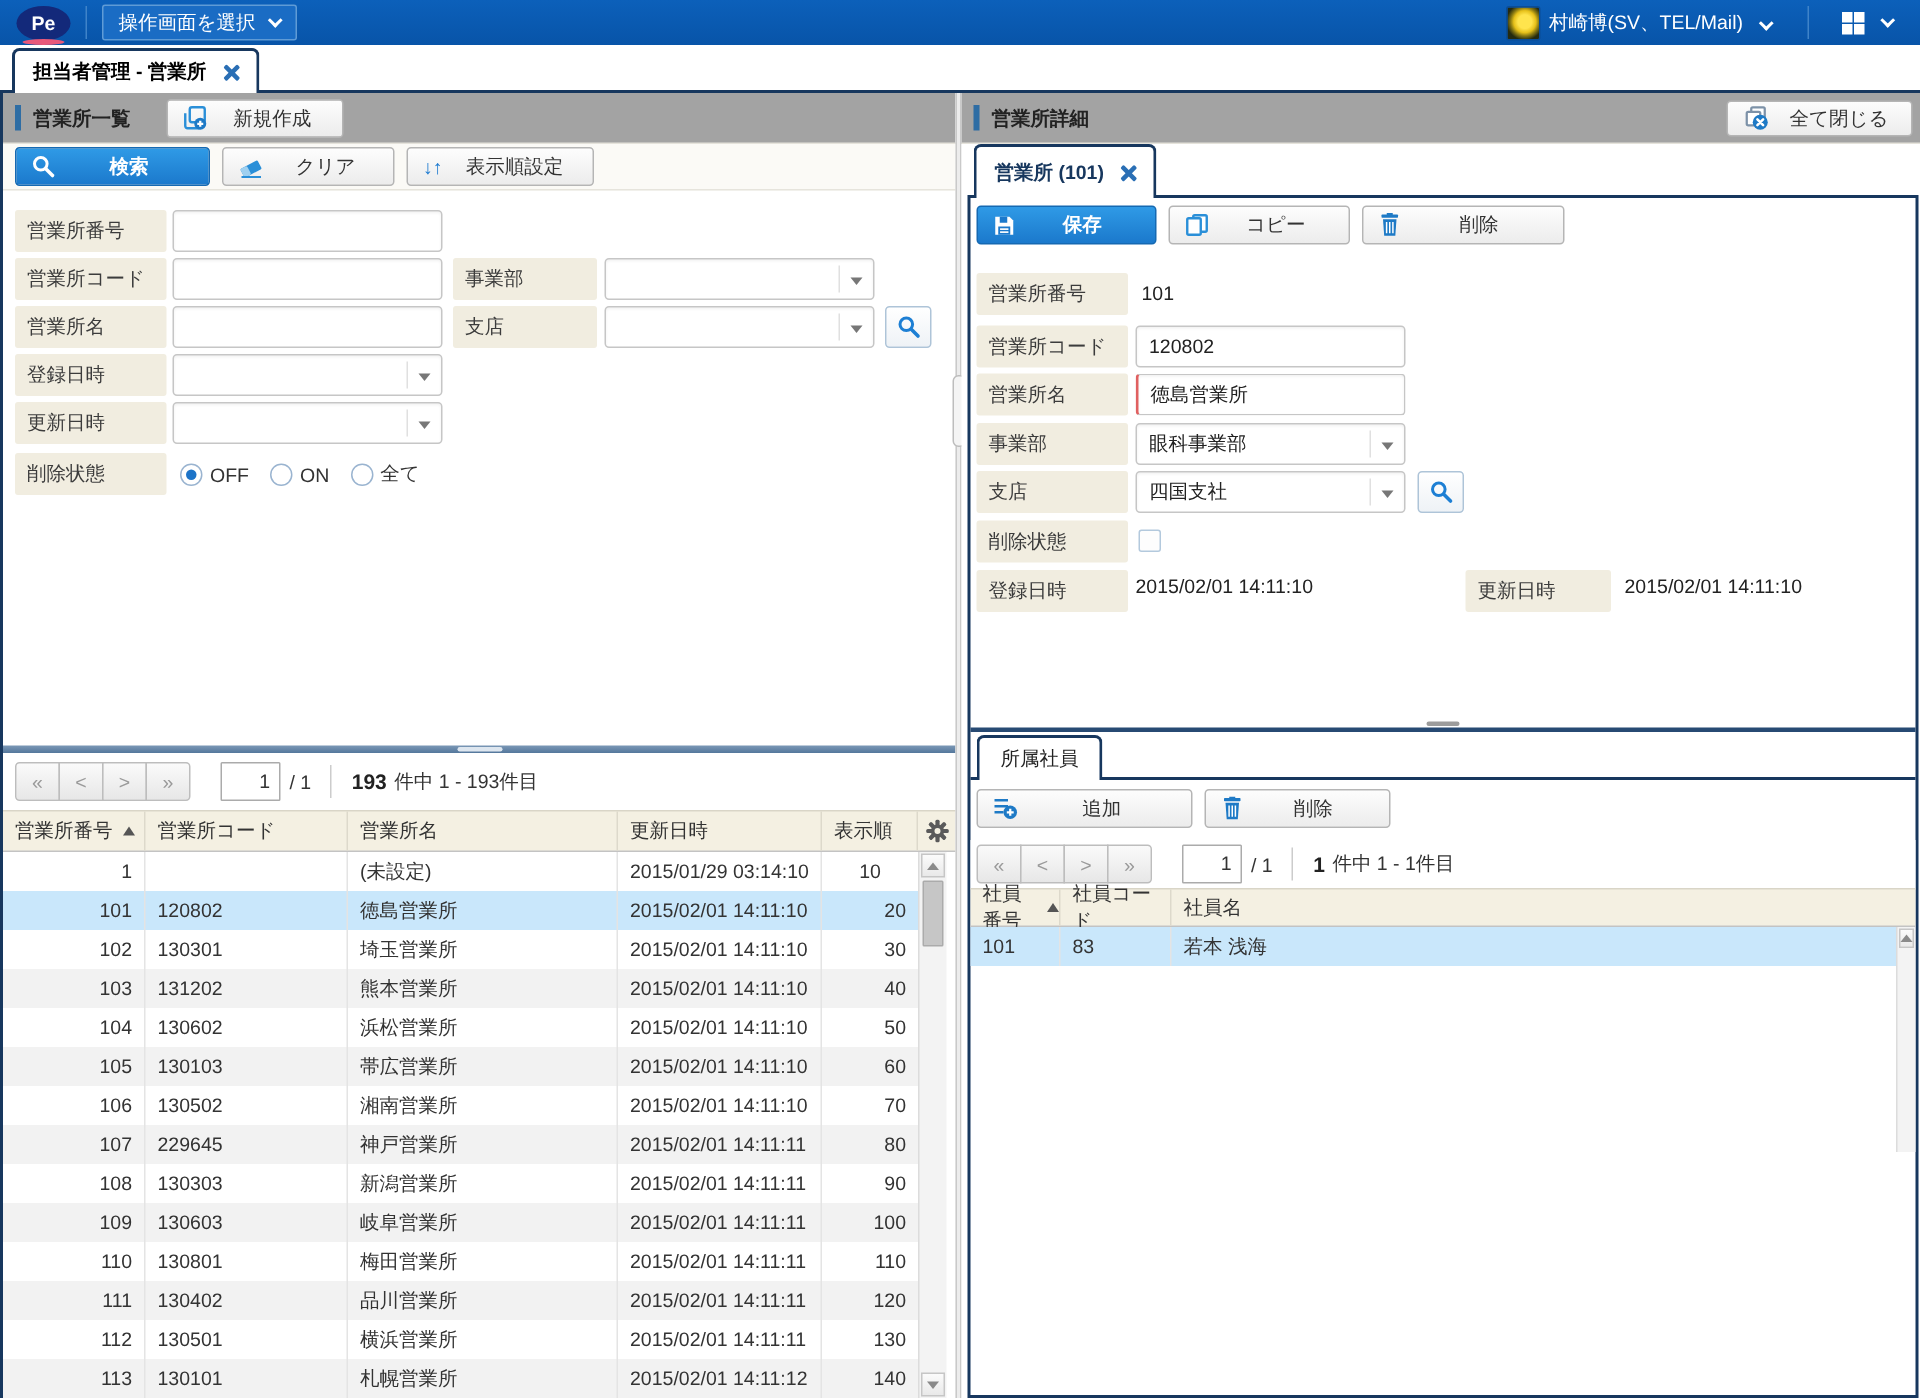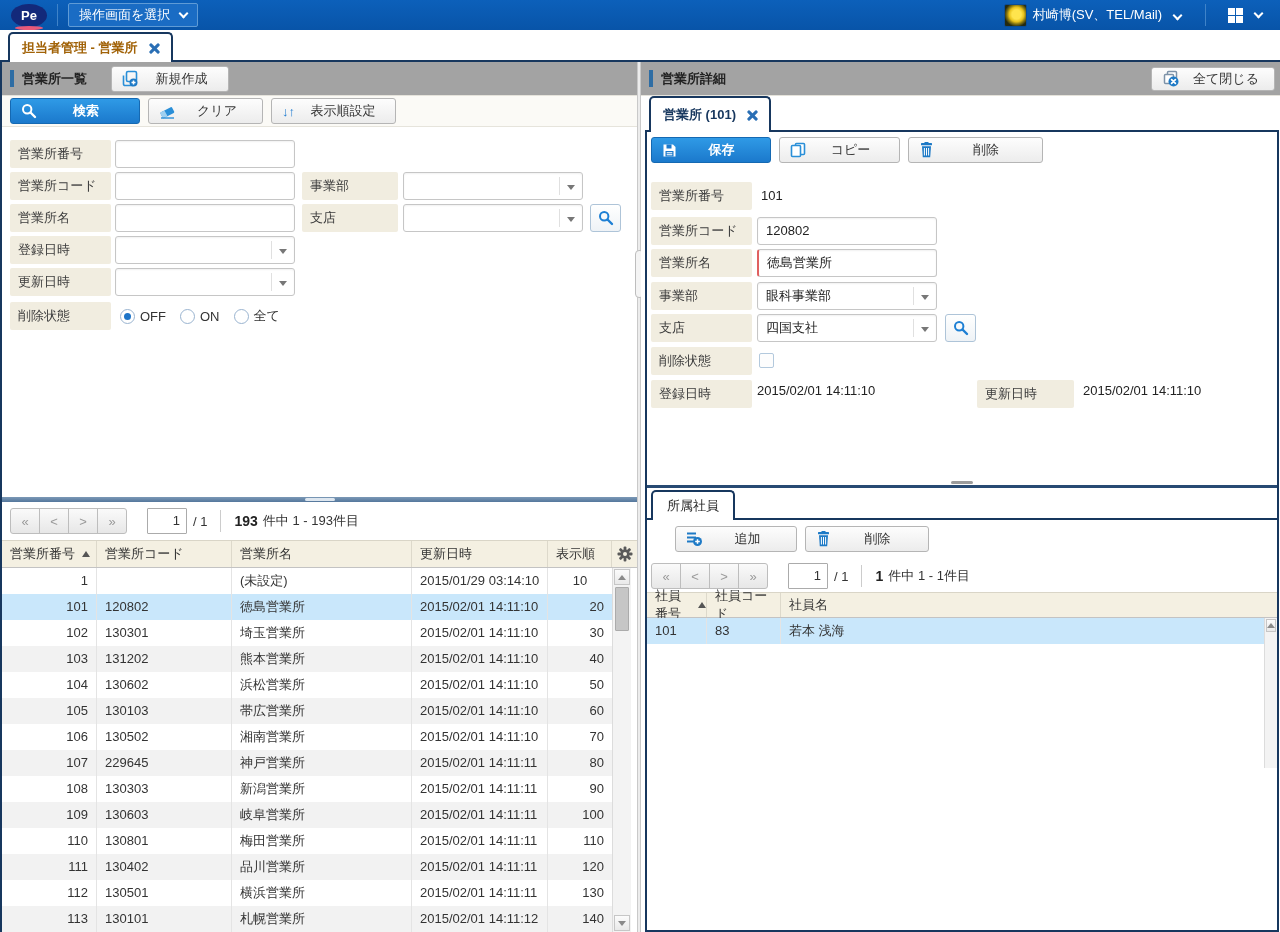--- a/index.html
+++ b/index.html
@@ -37,21 +37,21 @@
   .apps-grid { width:15px; height:15px; display:grid; grid-template-columns:7px 7px; grid-gap:1px; margin:0 12px; }
   .apps-grid span { background:#fff; width:7px; height:7px; }
 
   
   .tabstrip { position:absolute; top:30px; left:0; width:1280px; height:32px; background:#fff; }
   .strip-line { position:absolute; top:60px; left:0; width:1280px; height:2px; background:#17375e; }
   .main-tab {
     position:absolute; top:32px; left:8px; height:30px; z-index:3;
     background:#fff; border:2px solid #17375e; border-bottom:none; border-radius:5px 5px 0 0;
     display:flex; align-items:center; padding:0 12px; gap:10px;
-    color:#a16207; font-weight:bold; cursor:pointer;
+    color:#000000; font-weight:bold; cursor:pointer;
   }
   .x-icon { width:11px; height:11px; position:relative; display:inline-block; }
   .x-icon::before,.x-icon::after { content:""; position:absolute; left:5px; top:-1px;
     width:3px; height:13px; background:#2a6fb5; border-radius:1px; }
   .x-icon::before { transform:rotate(45deg); } .x-icon::after { transform:rotate(-45deg); }
 
   
   .content { position:absolute; top:62px; left:0; width:1280px; height:870px; display:flex; }
   .left-panel { position:relative; width:637px; height:870px; background:#fff;
     border-left:2px solid #17375e; }
@@ -557,21 +557,21 @@
         <div class="emp-split" style="top:353px;">
           <div class="dash"></div>
         </div>
 
         <div class="sub-tab" style="top:358px;">
           <span>所属社員</span>
         </div>
         <div class="sub-line" style="top:386px;"></div>
 
         <div style="position:absolute; top:394px; left:4px; display:flex; gap:8px;">
-          <button class="btn" style="width:122px;margin-left:24px;">
+          <button class="btn" style="width:144px;">
             <span class="bicon">
               <svg width="17" height="16" viewBox="0 0 17 16">
                 <path d="M1 2.5 h9 M1 6.5 h9 M1 10.5 h6" stroke="#1e7ac6" stroke-width="1.8"></path>
                 <circle cx="11.5" cy="10.5" r="4.5" fill="#1e7ac6"></circle>
                 <path d="M11.5 8.2 v4.6 M9.2 10.5 h4.6" stroke="#fff" stroke-width="1.5"></path>
               </svg>
             </span>
             <span class="blabel">追加</span>
           </button>
           <button class="btn" style="width:124px;">

